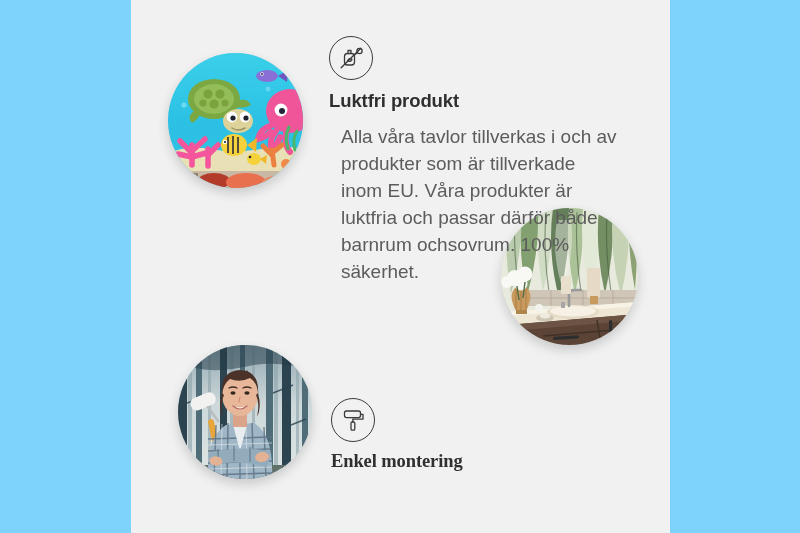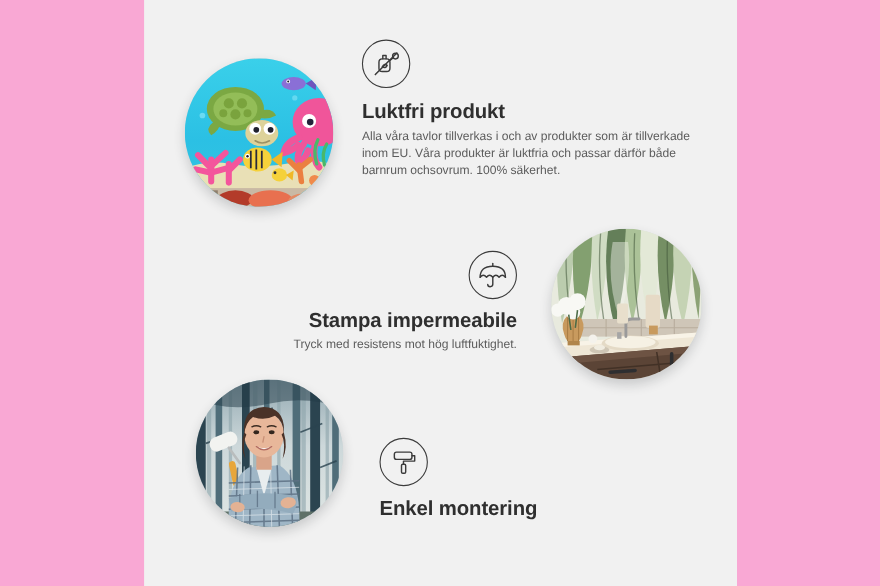--- a/index.html
+++ b/index.html
@@ -11,21 +11,21 @@
     height: 533px;
     background: #ffffff;
     font-family: "Liberation Sans", sans-serif;
     overflow: hidden;
   }
 
   .canvas {
     position: relative;
     width: 800px;
     height: 533px;
-    background: #f9a8d4;
+    background: #7dd3fc;
   }
 
   
   .panel {
     position: absolute;
     left: 131px;
     top: 0px;
     width: 539px;
     height: 533px;
     background: #f1f1f1;
@@ -62,39 +62,39 @@
 
   .feature-title {
     font-size: 18.5px;
     font-weight: bold;
     color: #2f2f2f;
     letter-spacing: -0.1px;
     margin: 0;
     line-height: 1.25;
   }
   .feature-desc {
-    font-size: 11px;
+    font-size: 19px;
     color: #5c5c5c;
     line-height: 1.42;
-    margin: 0;
+    margin: 12px;
   }
 
   
   #feature-odourfree { left: 329px; top: 36px; width: 300px; }
   #feature-odourfree .feature-icon { margin-bottom: 9px; }
   #feature-odourfree .feature-title { margin-bottom: 5px; }
 
   
   #feature-waterproof { left: 212px; top: 228px; width: 258px; text-align: right; }
   #feature-waterproof .feature-icon { margin-left: auto; margin-bottom: 7px; }
   #feature-waterproof .feature-title { margin-bottom: 4px; }
   #feature-waterproof .feature-desc { text-align: right; }
 
   
-  #feature-assembly { left: 345px; top: 398px; width: 260px; }
+  #feature-assembly { left: 331px; top: 398px; width: 260px; font-family: Liberation Serif, serif; }
   #feature-assembly .feature-icon { margin-bottom: 8px; }
   #feature-assembly .feature-title { margin-bottom: 3px; }
 </style>
 </head>
 <body>
 
 <div class="canvas">
 
   <div class="panel"></div>
 
@@ -376,34 +376,20 @@
           <circle cx="23.5" cy="8" r="2.6"></circle>
           <path d="M11.5 17.8 Q13.5 14.2 16 16.4 Q14.4 19.6 11.5 17.8 Z"></path>
         </g>
         <path d="M5.2 24.8 L24.8 5.2" stroke="#3b3b3b" stroke-width="1.4" stroke-linecap="round"></path>
       </svg>
     </div>
     <div class="feature-title">Luktfri produkt</div>
     <div class="feature-desc">Alla våra tavlor tillverkas i och av produkter som är tillverkade inom EU. Våra produkter är luktfria och passar därför både barnrum ochsovrum. 100% säkerhet.</div>
   </div>
 
-  <div class="feature" id="feature-waterproof">
-    <div class="feature-icon">
-      <svg width="30" height="30" viewBox="0 0 30 30" xmlns="http://www.w3.org/2000/svg">
-        <g fill="none" stroke="#3b3b3b" stroke-width="1.3" stroke-linecap="round" stroke-linejoin="round">
-          <path d="M3.5 17 Q3.5 7 15 7 Q26.5 7 26.5 17"></path>
-          <path d="M3.5 17 Q6.4 13.6 9.3 17 Q12.1 13.6 15 17 Q17.9 13.6 20.7 17 Q23.6 13.6 26.5 17"></path>
-          <path d="M15 17 L15 23.5 Q15 25.6 12.6 25.6 Q10.4 25.6 10.4 23.6"></path>
-          <path d="M15 7 L15 4.6"></path>
-        </g>
-      </svg>
-    </div>
-    <div class="feature-title">Stampa impermeabile</div>
-    <div class="feature-desc">Tryck med resistens mot hög luftfuktighet.</div>
-  </div>
 
   <div class="feature" id="feature-assembly">
     <div class="feature-icon">
       <svg width="30" height="30" viewBox="0 0 30 30" xmlns="http://www.w3.org/2000/svg">
         <g fill="none" stroke="#3b3b3b" stroke-width="1.3" stroke-linecap="round" stroke-linejoin="round">
           <rect x="6.5" y="6" width="16" height="6.6" rx="2"></rect>
           <path d="M22.5 9.3 L25 9.3 L25 14.2 L14.8 14.2 L14.8 17"></path>
           <rect x="13" y="17" width="3.8" height="8.2" rx="1.2"></rect>
         </g>
       </svg>

